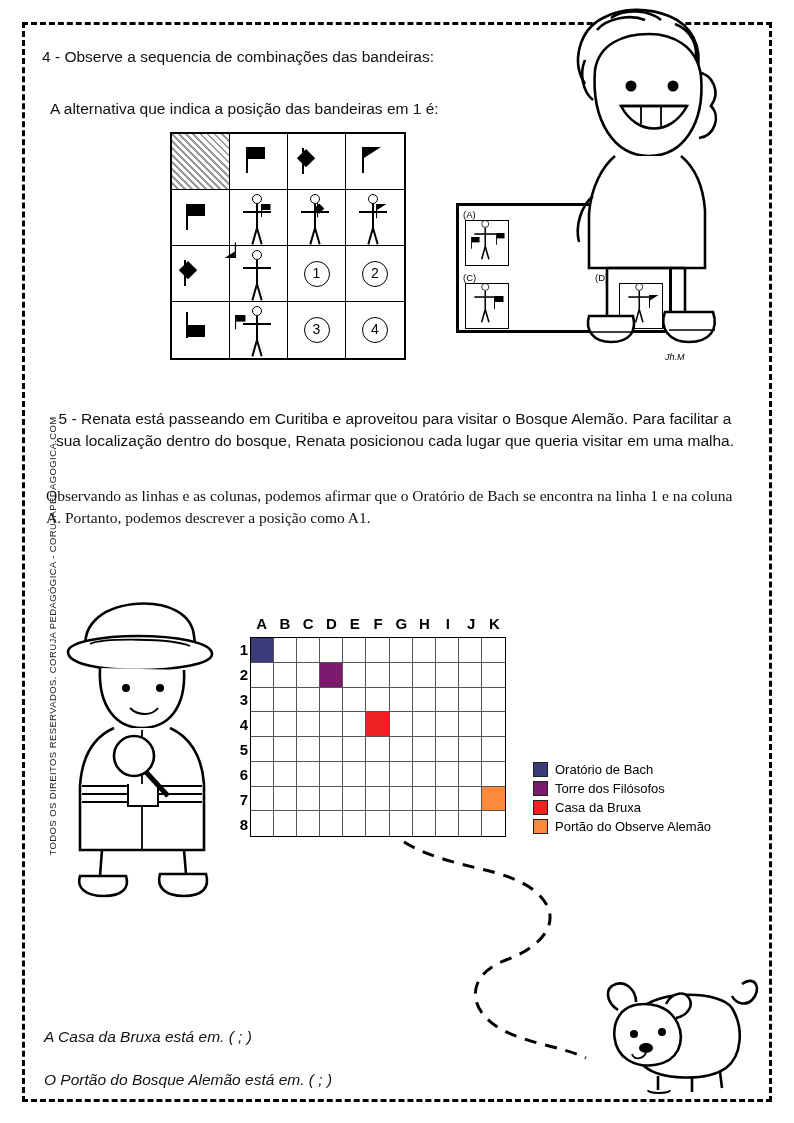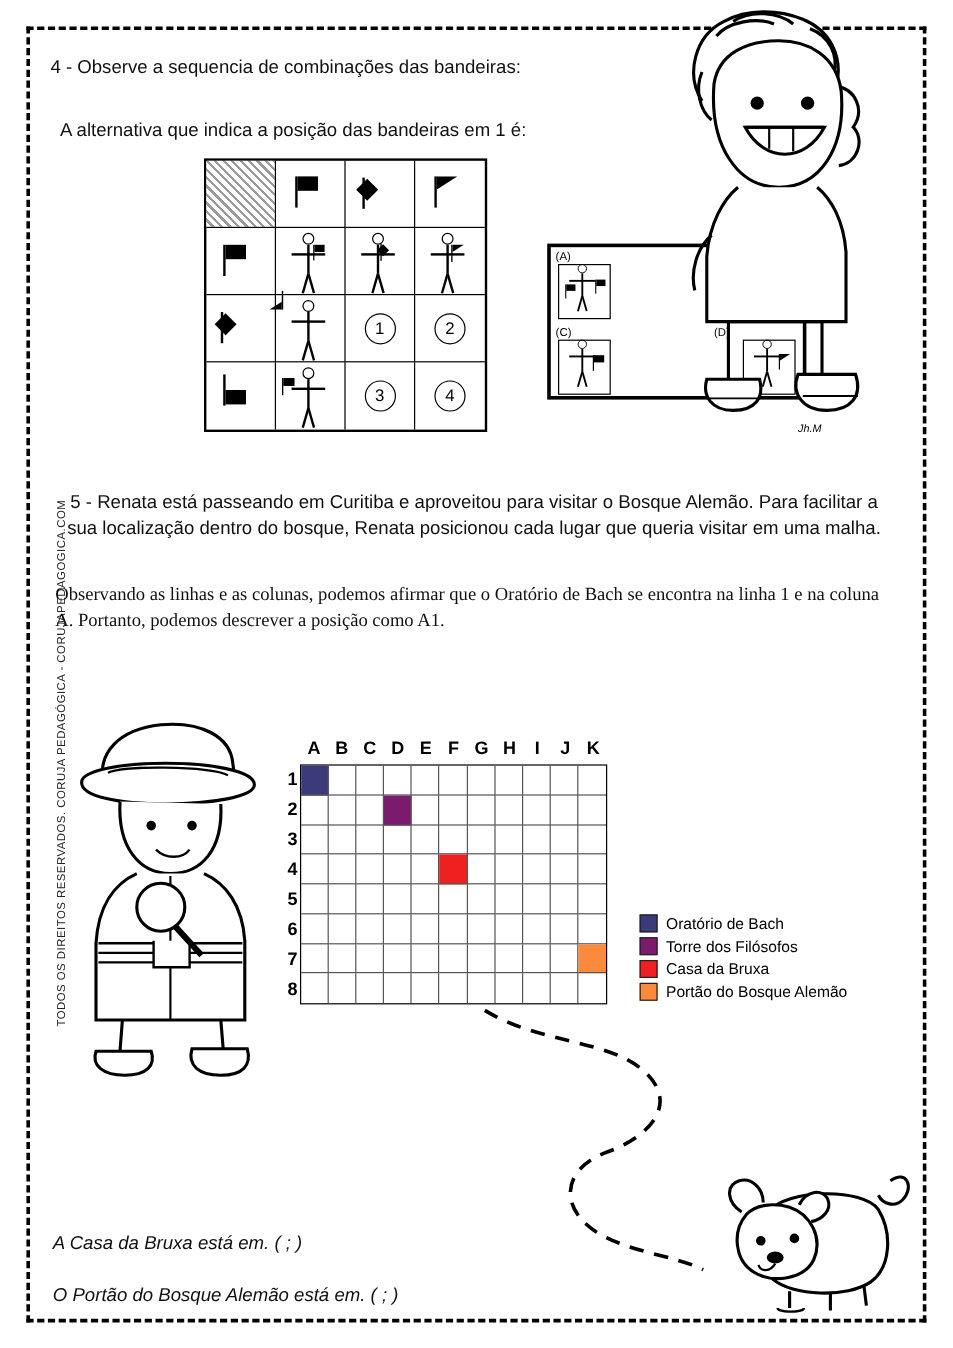--- a/index.html
+++ b/index.html
@@ -609,21 +609,21 @@
     <div class="legend-row">
       <span class="legend-swatch" style="background:#7b1b6e"></span>
       <span>Torre dos Filósofos</span>
     </div>
     <div class="legend-row">
       <span class="legend-swatch" style="background:#ee2020"></span>
       <span>Casa da Bruxa</span>
     </div>
     <div class="legend-row">
       <span class="legend-swatch" style="background:#fb8a3c"></span>
-      <span>Portão do Bosque Alemão</span>
+      <span>Portão do Observe Alemão</span>
     </div>
   </div>
 
   <div class="txt italic" id="q6-c">O Portão do Bosque Alemão está em. (    ;    )</div>
   <div class="txt italic" id="q6-b">A Casa da Bruxa está em. (    ;    )</div>
 
   <svg class="art" style="left:390px; top:830px;" width="300" height="260" viewBox="0 0 300 260" fill="none" stroke="#000" stroke-width="3" stroke-dasharray="12 9">
     <path d="M14 12 C60 40 116 36 146 62 C178 90 150 118 116 130 C78 144 76 176 106 196 C134 214 172 216 196 228"></path>
   </svg>
 

